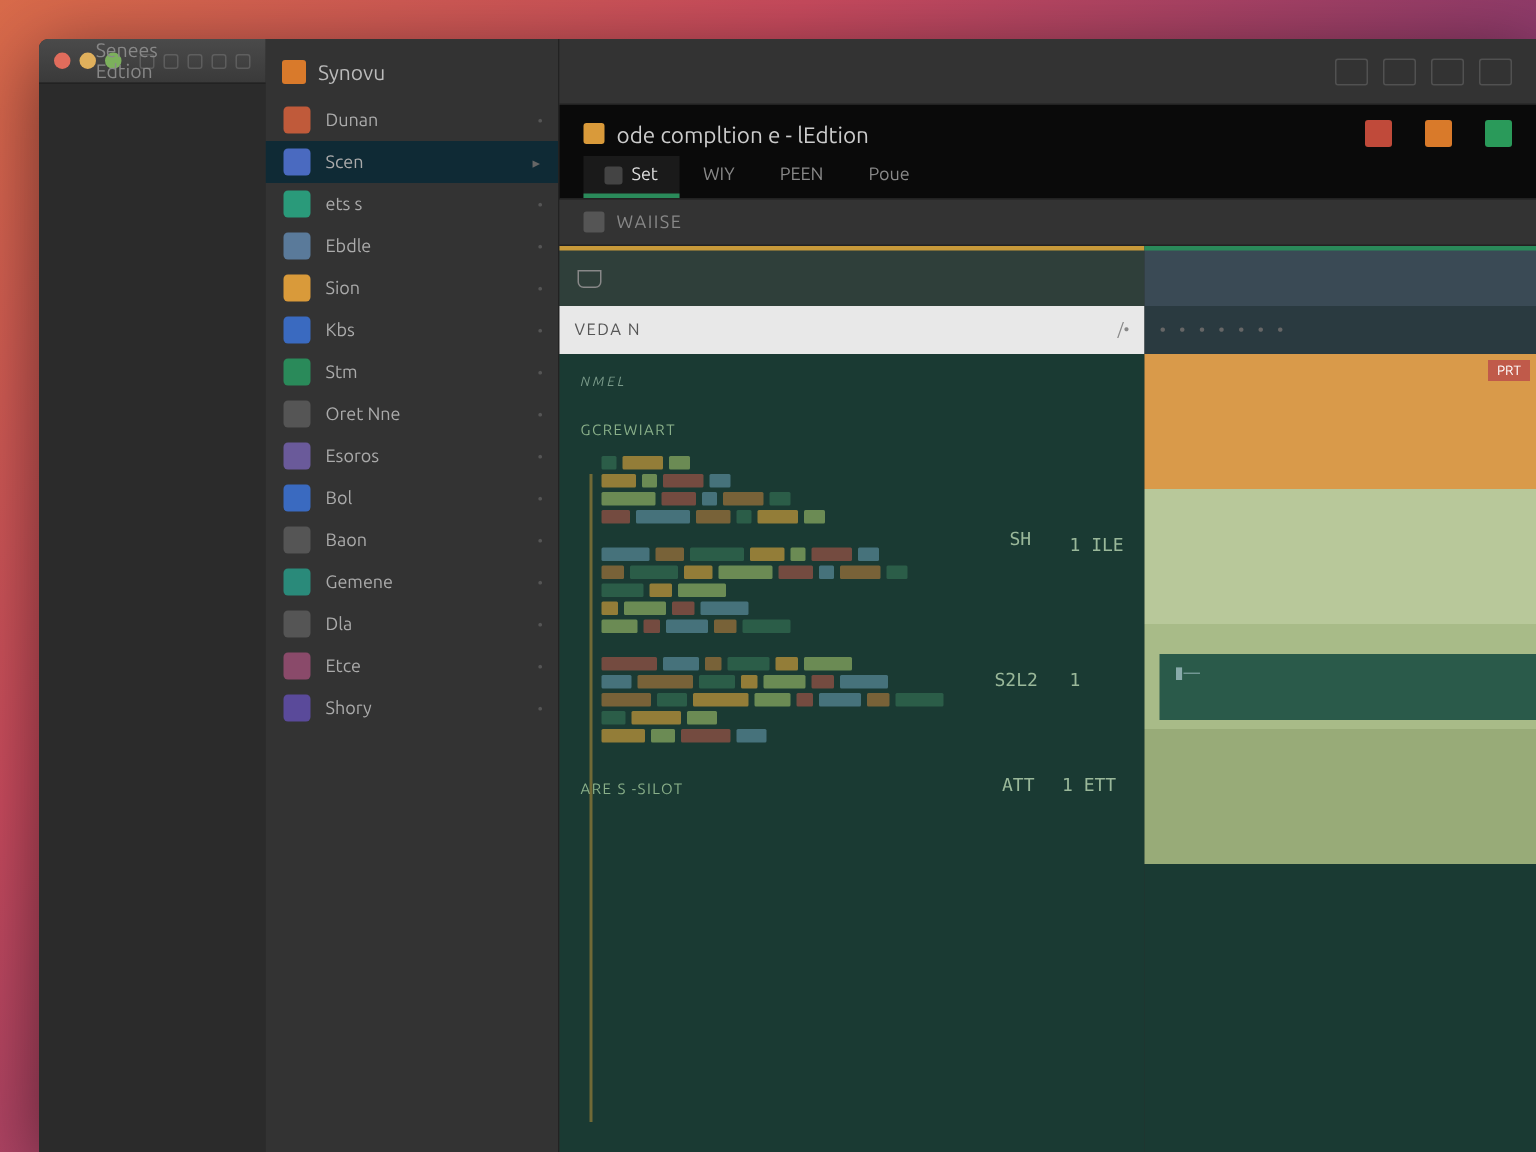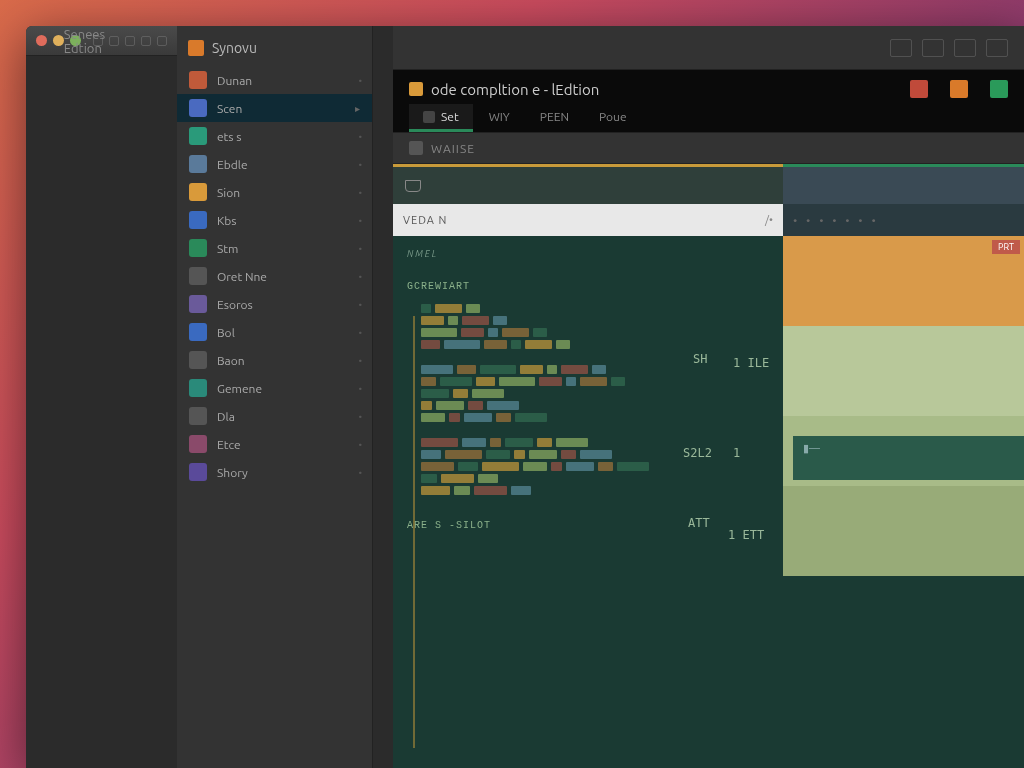--- a/index.html
+++ b/index.html
@@ -19,21 +19,21 @@
 
   .sidebar { width: 196px; background: #333; border-right: 1px solid #222; display: flex; flex-direction: column; padding-top: 8px; }
   .brand { display: flex; align-items: center; gap: 8px; padding: 6px 11px 10px; color: #bbb; font-size: 14px; }
   .brand .bicon { width: 16px; height: 16px; background: #d97a2b; border-radius: 2px; }
   .sb-item { display: flex; align-items: center; gap: 10px; padding: 5px 12px; color: #aaa; font-size: 12px; cursor: pointer; position: relative; }
   .sb-item.active { background: #0f2a35; }
   .sb-item .icon { width: 18px; height: 18px; border-radius: 3px; flex-shrink: 0; }
   .sb-item .chev { margin-left: auto; color: #666; font-size: 10px; }
   .sb-glyph { position: absolute; right: 10px; color: #555; font-size: 10px; }
 
-  .main { flex: 1; display: flex; flex-direction: column; background: #2b2b2b; margin-left: 20px; }
+  .main { flex: 1; display: flex; flex-direction: column; background: #2b2b2b; }
 
   .toolbar-top { height: 44px; background: #333; display: flex; align-items: center; padding: 0 16px; gap: 10px; border-bottom: 1px solid #222; }
   .toolbar-top .spacer { flex: 1; }
   .tb-icon { width: 22px; height: 18px; border: 1px solid #666; border-radius: 2px; opacity: 0.6; }
 
   .black-header { background: #0a0a0a; padding: 10px 16px 0; border-bottom: 1px solid #222; }
   .bh-row { display: flex; align-items: center; gap: 8px; margin-bottom: 6px; }
   .bh-row .sq { width: 14px; height: 14px; border-radius: 2px; }
   .bh-row .txt { color: #ccc; font-size: 15px; }
   .bh-row .txt.sub { color: #999; font-size: 14px; }
@@ -52,21 +52,21 @@
   .content { flex: 1; display: flex; background: #2b2b2b; }
 
   .left-pane { width: 390px; display: flex; flex-direction: column; }
   .left-toolbar { height: 40px; background: #2f3f3a; border-top: 3px solid #c89a3a; display: flex; align-items: center; padding: 0 12px; }
   .left-toolbar .cup { width: 16px; height: 12px; border: 1px solid #888; border-radius: 0 0 4px 4px; }
   .search-bar { height: 32px; background: #e8e8e8; display: flex; align-items: center; padding: 0 10px; gap: 8px; }
   .search-bar input { flex: 1; border: none; background: transparent; font-size: 11px; letter-spacing: 1px; color: #555; outline: none; }
   .search-bar .sicon { color: #888; font-size: 11px; }
 
   .editor { flex: 1; background: #1a3a33; padding: 10px 14px; font-family: "Menlo", monospace; font-size: 10px; color: #6a9a7a; line-height: 1.9; overflow: hidden; position: relative; }
-  .editor .kw { color: #8ab08a; letter-spacing: 1px; font-size: 10px; font-family: Liberation Mono, monospace; }
+  .editor .kw { color: #8ab08a; letter-spacing: 1px; font-size: 10px; }
   .editor .lbl { color: #7a9a8a; letter-spacing: 2px; font-size: 9px; font-style: italic; }
   .code-line { display: flex; gap: 4px; align-items: center; margin: 3px 0; flex-wrap: wrap; }
   .tok { height: 9px; border-radius: 1px; }
   .guide { position: absolute; left: 20px; top: 80px; bottom: 20px; width: 2px; background: #c89a3a; opacity: 0.5; }
 
   .right-pane { flex: 1; display: flex; flex-direction: column; }
   .right-top { height: 40px; background: #3a4a55; border-top: 3px solid #2a8a5a; }
   .right-search { height: 32px; background: #2a3a40; display: flex; align-items: center; padding: 0 10px; color: #666; font-size: 12px; letter-spacing: 3px; }
   .right-body { flex: 1; position: relative; background: #1a3a33; }
   .block { position: absolute; }
@@ -364,20 +364,20 @@
             <div class="block b-dgreen" style="top:200px; left:10px; width:280px; height:44px;">
               <span style="color:#8aa; font-size:11px; padding:6px 10px; display:inline-block;">▮—</span>
             </div>
             <div class="block b-lgreen3" style="top:250px; left:0; right:0; height:90px;"></div>
 
             <span class="num" style="top:116px; left:-90px;">SH</span>
             <span class="num" style="top:120px; left:-50px;">1 ILE</span>
             <span class="num" style="top:210px; left:-100px;">S2L2</span>
             <span class="num" style="top:210px; left:-50px;">1</span>
             <span class="num" style="top:280px; left:-95px;">ATT</span>
-            <span class="num" style="top:292px; left:-55px;text-align:center;">1 ETT</span>
+            <span class="num" style="top:280px; left:-55px;text-align:center;">1 ETT</span>
           </div>
         </div>
 
       </div>
     </div>
   </div>
 </div>
 
 </body></html>

